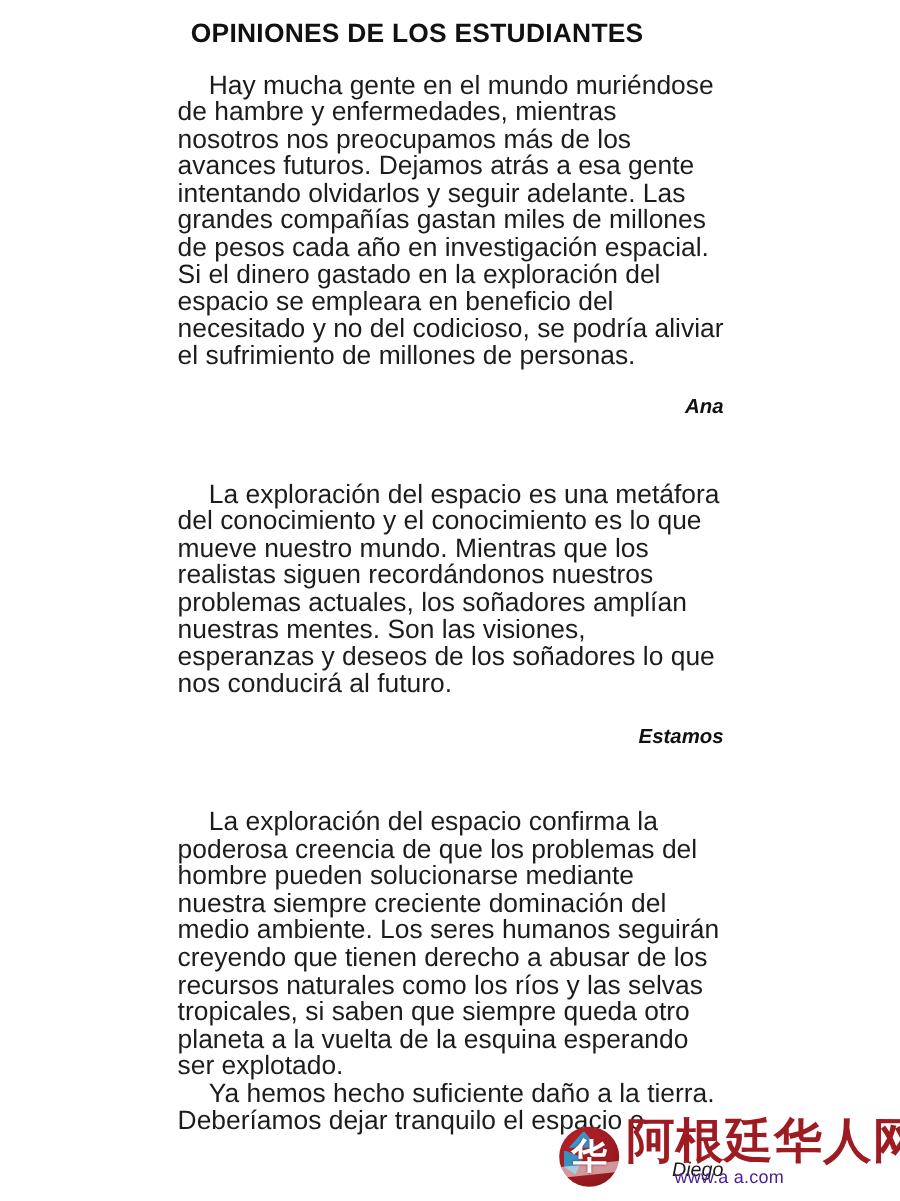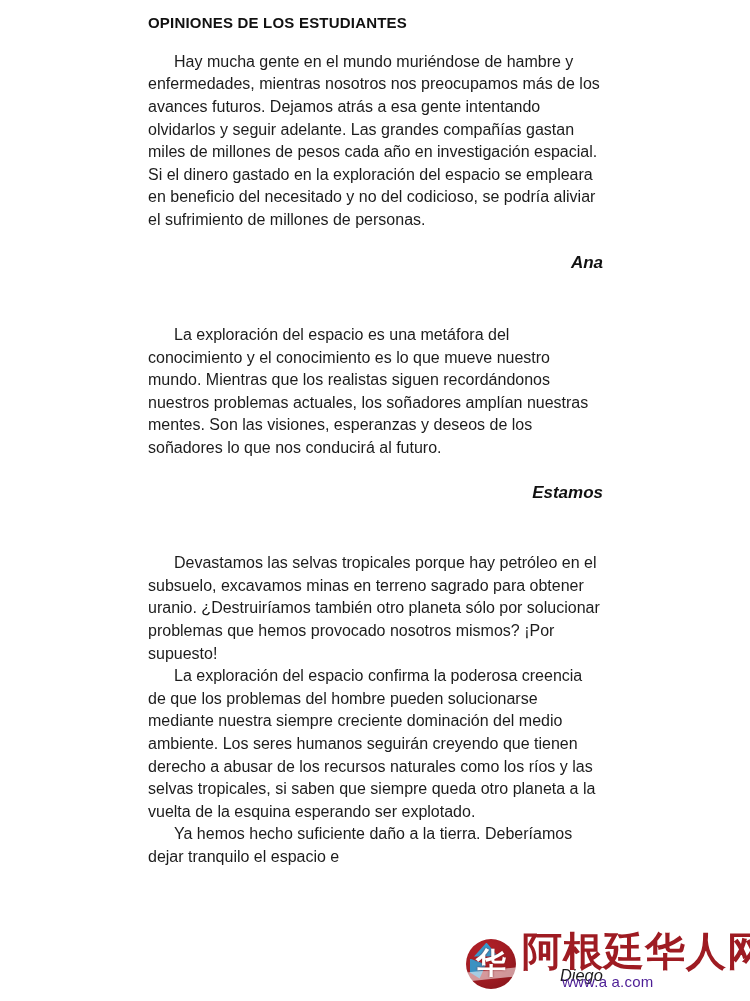--- a/index.html
+++ b/index.html
@@ -18,32 +18,32 @@
     background: #ffffff;
     overflow: hidden;
   }
   .content {
     position: absolute;
     left: 148px;
     top: 14px;
     width: 455px;
   }
   .doc-title {
-    font-size: 15px;
+    font-size: 22px;
     font-weight: bold;
     letter-spacing: 0.2px;
-    margin: 0 0 18px 0;
+    margin: 0 0 18px 11px;
     line-height: 1.25;
     color: #111111;
   }
   .essay {
     margin: 0;
   }
   .para {
-    font-size: 16px;
+    font-size: 22px;
     line-height: 22.6px;
     margin: 0;
     text-indent: 26px;
     color: #1c1c1c;
   }
   .signature {
     font-size: 17px;
     font-weight: bold;
     font-style: italic;
     text-align: right;
@@ -174,21 +174,20 @@
 
     <div class="essay">
       <p class="para">La exploración del espacio es una metáfora del conocimiento y el conocimiento es lo que mueve nuestro mundo. Mientras que los realistas siguen recordándonos nuestros problemas actuales, los soñadores amplían nuestras mentes. Son las visiones, esperanzas y deseos de los soñadores lo que nos conducirá al futuro.</p>
       <div class="gap-sig2"></div>
       <div class="signature">Estamos</div>
     </div>
 
     <div class="gap-after-essay2"></div>
 
     <div class="essay">
-      <p class="para">Devastamos las selvas tropicales porque hay petróleo en el subsuelo, excavamos minas en terreno sagrado para obtener uranio. ¿Destruiríamos también otro planeta sólo por solucionar problemas que hemos provocado nosotros mismos? ¡Por supuesto!</p>
       <p class="para">La exploración del espacio confirma la poderosa creencia de que los problemas del hombre pueden solucionarse mediante nuestra siempre creciente dominación del medio ambiente. Los seres humanos seguirán creyendo que tienen derecho a abusar de los recursos naturales como los ríos y las selvas tropicales, si saben que siempre queda otro planeta a la vuelta de la esquina esperando ser explotado.</p>
       <p class="para">Ya hemos hecho suficiente daño a la tierra. Deberíamos dejar tranquilo el espacio e</p>
     </div>
 
   </div>
 
   <div class="sig-diego">Diego</div>
 
   <div class="watermark">
     <div class="wm-emblem">

